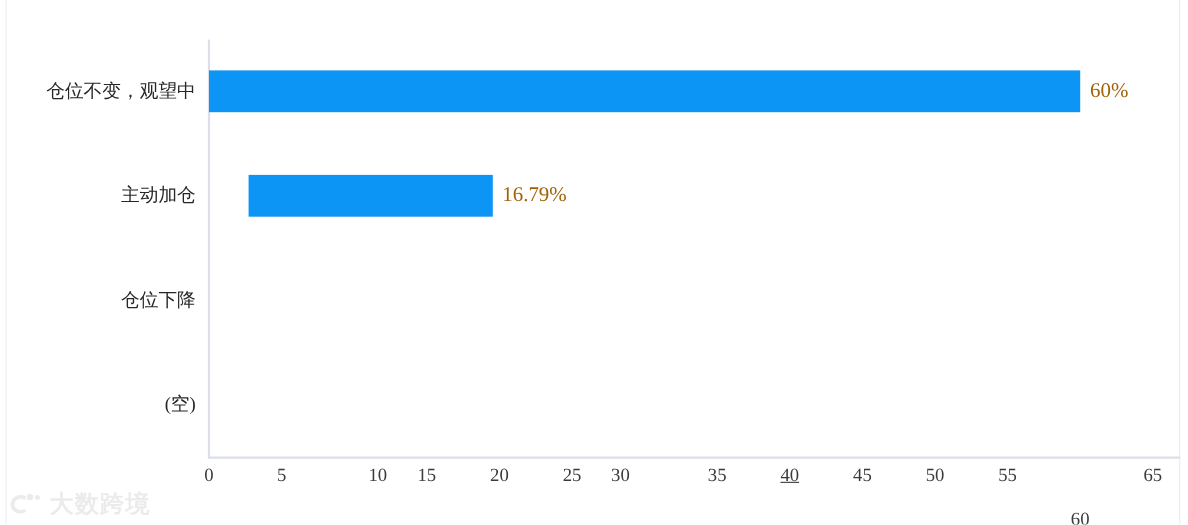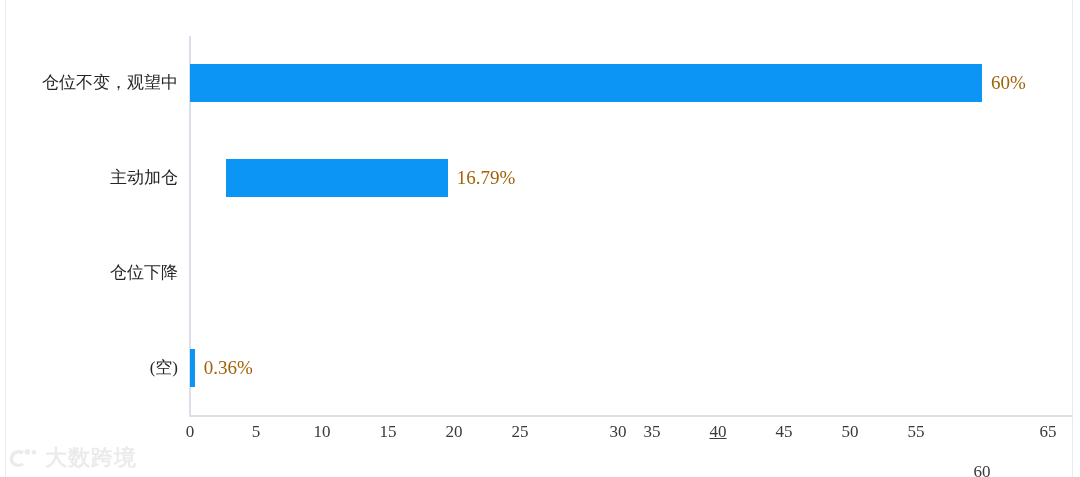--- a/index.html
+++ b/index.html
@@ -167,35 +167,31 @@
       <div class="bar" style="width: 792px; background: rgb(13, 149, 245);"></div>
       <div class="bar-value" style="left: 801px;">60%</div>
     </div>
 
     <div class="bar-row" style="top:95px;margin-left:36px;">
       <div class="bar" style="width: 221.628px; background: rgb(13, 149, 245);"></div>
       <div class="bar-value" style="left: 230.628px;">16.79%</div>
     </div>
 
 
-    <div class="bar-row" style="top:285px;">
-      <div class="bar" style="width: 4.752px; background: rgb(13, 149, 245);"></div>
-      <div class="bar-value" style="left: 13.752px;">0.36%</div>
-    </div>
 
   </div>
 
   <div class="x-ticks">
       <div class="x-tick" style="left: 190px;">0</div>
       <div class="x-tick" style="left: 256px;">5</div>
-      <div class="x-tick" style="left: 322px;">10</div>
+      <div class="x-tick" style="left: 322px; text-align: right;">10</div>
       <div class="x-tick" style="left: 388px;">15</div>
       <div class="x-tick" style="left: 454px;">20</div>
       <div class="x-tick" style="left: 520px;">25</div>
-      <div class="x-tick" style="left: 618px;">30</div>
+      <div class="x-tick" style="left: 564px;">30</div>
       <div class="x-tick" style="left: 652px;">35</div>
       <div class="x-tick" style="left: 718px; text-decoration: underline;">40</div>
       <div class="x-tick" style="left: 784px;">45</div>
       <div class="x-tick" style="left: 850px;">50</div>
       <div class="x-tick" style="left: 916px;">55</div>
       <div class="x-tick" style="left: 982px; margin-top: 40px;">60</div>
       <div class="x-tick" style="left: 1048px;">65</div>
     </div>
 
   <div class="watermark">

